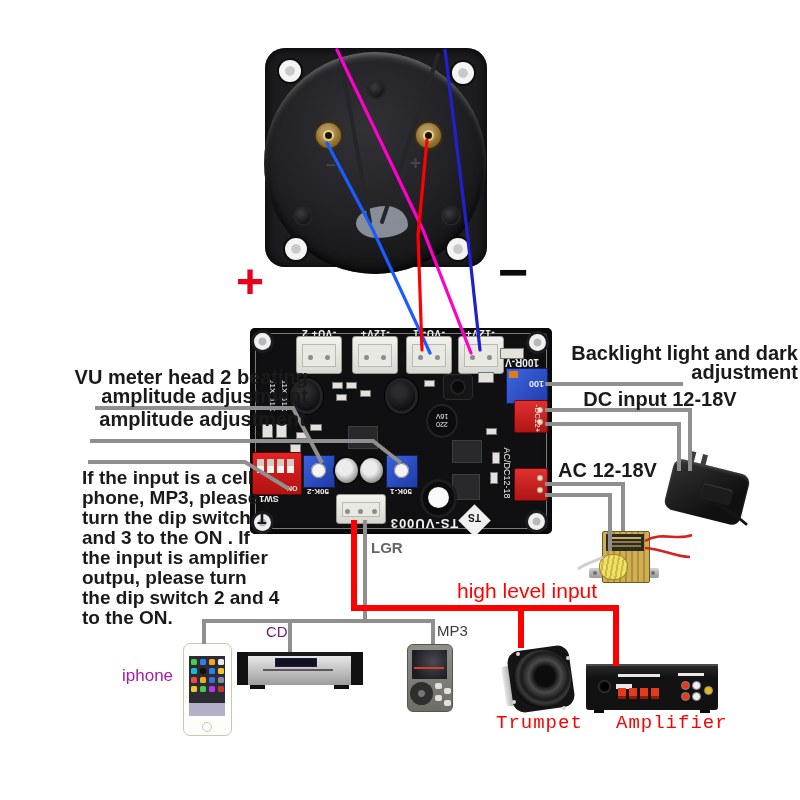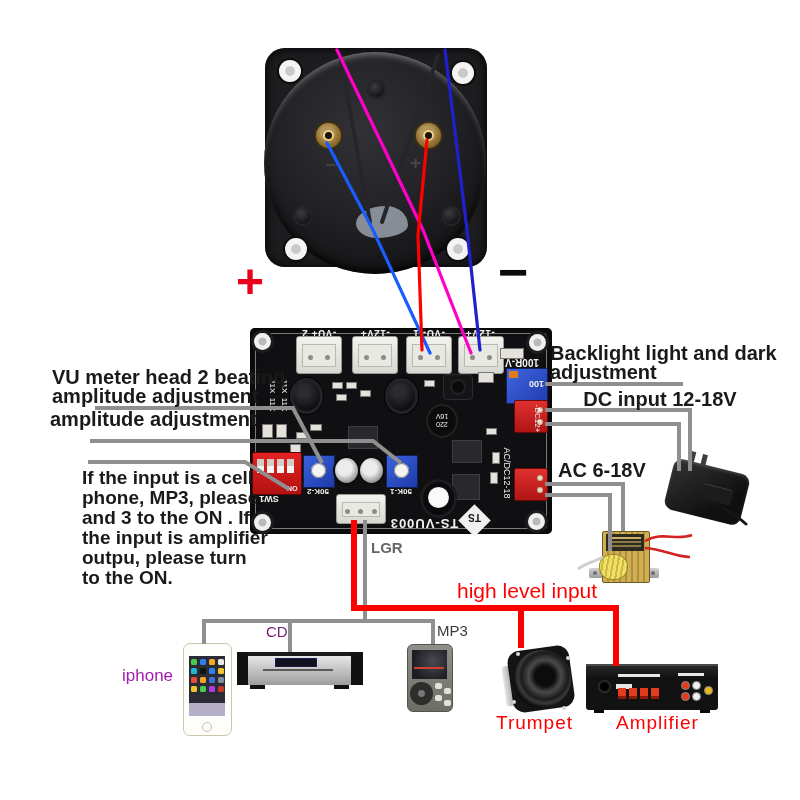--- a/index.html
+++ b/index.html
@@ -54,24 +54,24 @@
           box-shadow:inset 0 0 0 3px #1d1d20;}
   .bigcap::after{content:"";position:absolute;left:8px;top:8px;width:21px;height:21px;border-radius:50%;
                  background:radial-gradient(circle,#fafafa 0 60%,#d0d0d0 100%);}
   .cap220{left:426px;top:404px;width:32px;height:34px;border-radius:50%;background:#0c0c0f;box-shadow:inset 0 0 0 2px #222;}
   .ind{left:443px;top:374px;width:28px;height:24px;background:#151517;border:1px solid #2c2c2f;border-radius:4px;}
   .ind::after{content:"";position:absolute;left:6px;top:4px;width:16px;height:16px;border-radius:50%;background:#0a0a0b;box-shadow:inset 0 0 0 2px #232326;}
   .ic{background:#29292d;border:1px solid #3c3c41;}
   .diamond{left:463px;top:509px;width:23px;height:23px;background:#f0f0f0;transform:rotate(45deg);}
   .diamond-txt{left:463px;top:512px;width:23px;text-align:center;color:#111;font-weight:bold;font-size:10px;}
   
-  .note{font-weight:bold;color:#1a1a1a;font-size:20px;line-height:19px;text-align:left;}
+  .note{font-weight:bold;color:#1a1a1a;font-size:20px;line-height:19px;text-align:right;}
   .dipnote{font-weight:bold;color:#1a1a1a;font-size:19px;line-height:20px;text-align:left;}
   .redtxt{color:#ff0000;}
-  .mono{font-family:Liberation Sans, sans-serif;}
+  .mono{font-family:Liberation Mono, monospace;}
   
   .iphone{left:183px;top:643px;width:47px;height:91px;background:#fdfdfb;border:1px solid #cfc4ac;border-radius:7px;}
   .iphone .scr{position:absolute;left:5px;top:12px;width:36px;height:60px;background:#2b2b33;overflow:hidden;}
   .iphone .dock{position:absolute;left:0;bottom:0;width:36px;height:13px;background:#b4aec6;}
   .appdot{position:absolute;width:6px;height:6px;border-radius:1.5px;background:#49c94e;
      box-shadow:9px 0 0 #2f7ff0,18px 0 0 #f5a623,27px 0 0 #e8e8e8,
                 0 9px 0 #1fb6d4,9px 9px 0 #111,18px 9px 0 #2f7ff0,27px 9px 0 #f0c32f,
                 0 18px 0 #e84c3d,9px 18px 0 #f5a623,18px 18px 0 #3a6fd8,27px 18px 0 #7f8c99,
                 0 27px 0 #f0c32f,9px 27px 0 #49c94e,18px 27px 0 #b03ae8,27px 27px 0 #c0392b;}
   .homebtn{position:absolute;left:18px;bottom:3px;width:8px;height:8px;border-radius:50%;border:1px solid #cfc4ac;}
@@ -276,27 +276,29 @@
     <div>amplitude adjustment</div>
   </div>
   <div class="abs note txt" style="left:50px;top:410px;width:256px;">
     <div>amplitude adjustment</div>
   </div>
   <div class="abs note txt" style="left:550px;top:344px;width:248px;">
     <div>Backlight light and dark</div>
     <div>adjustment</div>
   </div>
   <div class="abs note txt" style="left:560px;top:390px;width:200px;text-align:center;">DC input 12-18V</div>
-  <div class="abs note txt" style="left:558px;top:461px;width:150px;text-align:left;">AC 6-18V</div>
+  <div class="abs note txt" style="left:558px;top:461px;width:150px;text-align:left;">AC 12-18V</div>
   <div class="abs dipnote txt" style="left:82px;top:468px;width:200px;">
     <div>If the input is a cell</div>
     <div>phone, MP3, please</div>
+    <div>turn the dip switch 1</div>
     <div>and 3 to the ON . If</div>
     <div>the input is amplifier</div>
     <div>outpu, please turn</div>
+    <div>the dip switch 2 and 4</div>
     <div>to the ON.</div>
   </div>
   <div class="abs txt" style="left:371px;top:539px;font-size:15px;font-weight:bold;color:#666;">LGR</div>
   <div class="abs txt redtxt" style="left:457px;top:579px;font-size:21px;">high level input</div>
 
   <div class="abs txt" style="left:122px;top:666px;font-size:17px;color:#a21caf;">iphone</div>
   <div class="abs iphone">
     <div class="scr">
       <span class="appdot" style="left:2px;top:3px;"></span>
       <div class="dock"></div>

